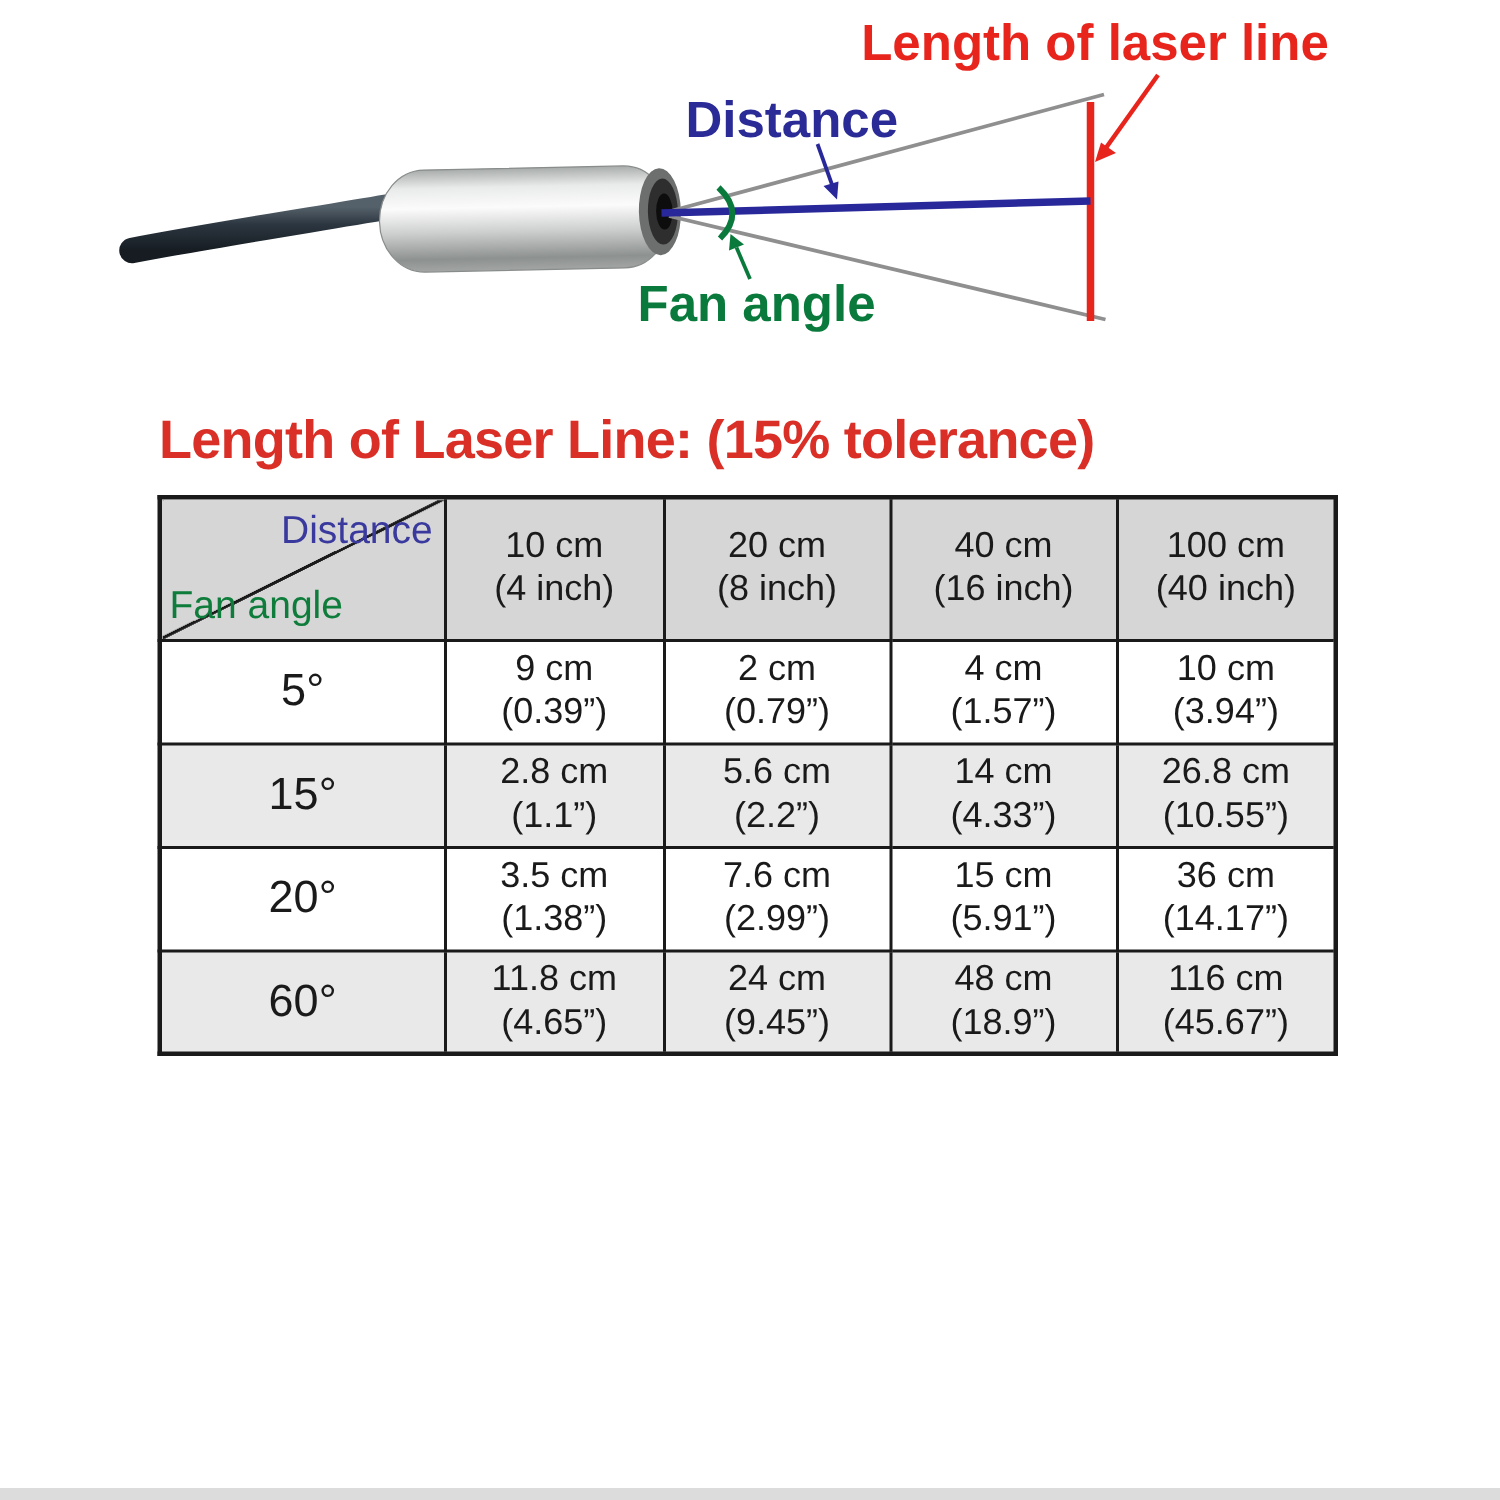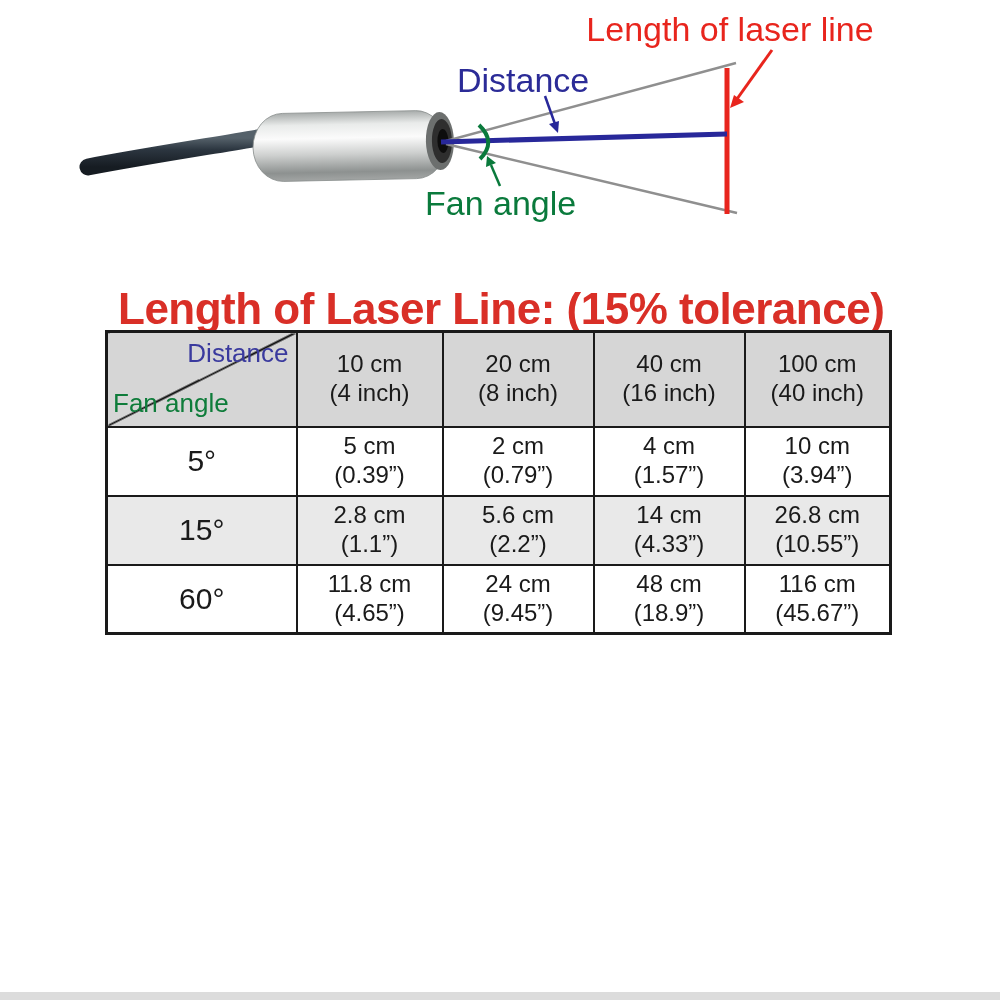--- a/index.html
+++ b/index.html
@@ -5,31 +5,31 @@
   html, body { margin: 0; padding: 0; background: #ffffff; }
   .page {
     position: relative;
     width: 1000px; height: 1000px;
     background: #ffffff;
     font-family: "Liberation Sans", sans-serif;
     overflow: hidden;
   }
 
   
-  .diagram { position: absolute; left: 0; top: 0; width: 1000px; height: 270px; }
+  .diagram { position: absolute; left: 0; top: 0; width: 1000px; height: 270px; font-weight: bold; }
   .diagram svg { position: absolute; left: 0; top: 0; }
   .dia-label { position: absolute; font-size: 34px; white-space: nowrap; }
   .lbl-length   { left: 570px; top: 10px; width: 320px; text-align: center; color: #e8251d; }
   .lbl-distance { left: 457px; top: 61px; color: #2b2b97; }
   .lbl-fanangle { left: 425px; top: 184px; color: #0a7a3c; }
 
   
   .title {
-    position: absolute; left: 106px; top: 272px; margin: 12px;
-    font-size: 44px; font-weight: bold; color: #d92f27;
+    position: absolute; left: 106px; top: 272px; margin: 0;
+    font-size: 36px; font-weight: bold; color: #d92f27;
     letter-spacing: -0.5px; white-space: nowrap;
   }
 
   
   table.laser {
     position: absolute; left: 105px; top: 330px;
     width: 784px; border-collapse: collapse; table-layout: fixed;
     border: 3px solid #1a1a1a;
     color: #1a1a1a;
   }
@@ -166,21 +166,21 @@
         <th>
           <div class="l1">100 cm</div>
           <div class="l2">(40 inch)</div>
         </th>
       </tr>
     </thead>
     <tbody>
       <tr>
         <th class="angle">5°</th>
         <td>
-            <div class="l1">5 cm</div>
+            <div class="l1">9 cm</div>
             <div class="l2">(0.39”)</div>
           </td>
         <td>
             <div class="l1">2 cm</div>
             <div class="l2">(0.79”)</div>
           </td>
         <td>
             <div class="l1">4 cm</div>
             <div class="l2">(1.57”)</div>
           </td>
@@ -202,20 +202,39 @@
         <td>
             <div class="l1">14 cm</div>
             <div class="l2">(4.33”)</div>
           </td>
         <td>
             <div class="l1">26.8 cm</div>
             <div class="l2">(10.55”)</div>
           </td>
       </tr>
       <tr>
+        <th class="angle">20°</th>
+        <td>
+            <div class="l1">3.5 cm</div>
+            <div class="l2">(1.38”)</div>
+          </td>
+        <td>
+            <div class="l1">7.6 cm</div>
+            <div class="l2">(2.99”)</div>
+          </td>
+        <td>
+            <div class="l1">15 cm</div>
+            <div class="l2">(5.91”)</div>
+          </td>
+        <td>
+            <div class="l1">36 cm</div>
+            <div class="l2">(14.17”)</div>
+          </td>
+      </tr>
+      <tr>
         <th class="angle">60°</th>
         <td>
             <div class="l1">11.8 cm</div>
             <div class="l2">(4.65”)</div>
           </td>
         <td>
             <div class="l1">24 cm</div>
             <div class="l2">(9.45”)</div>
           </td>
         <td>

